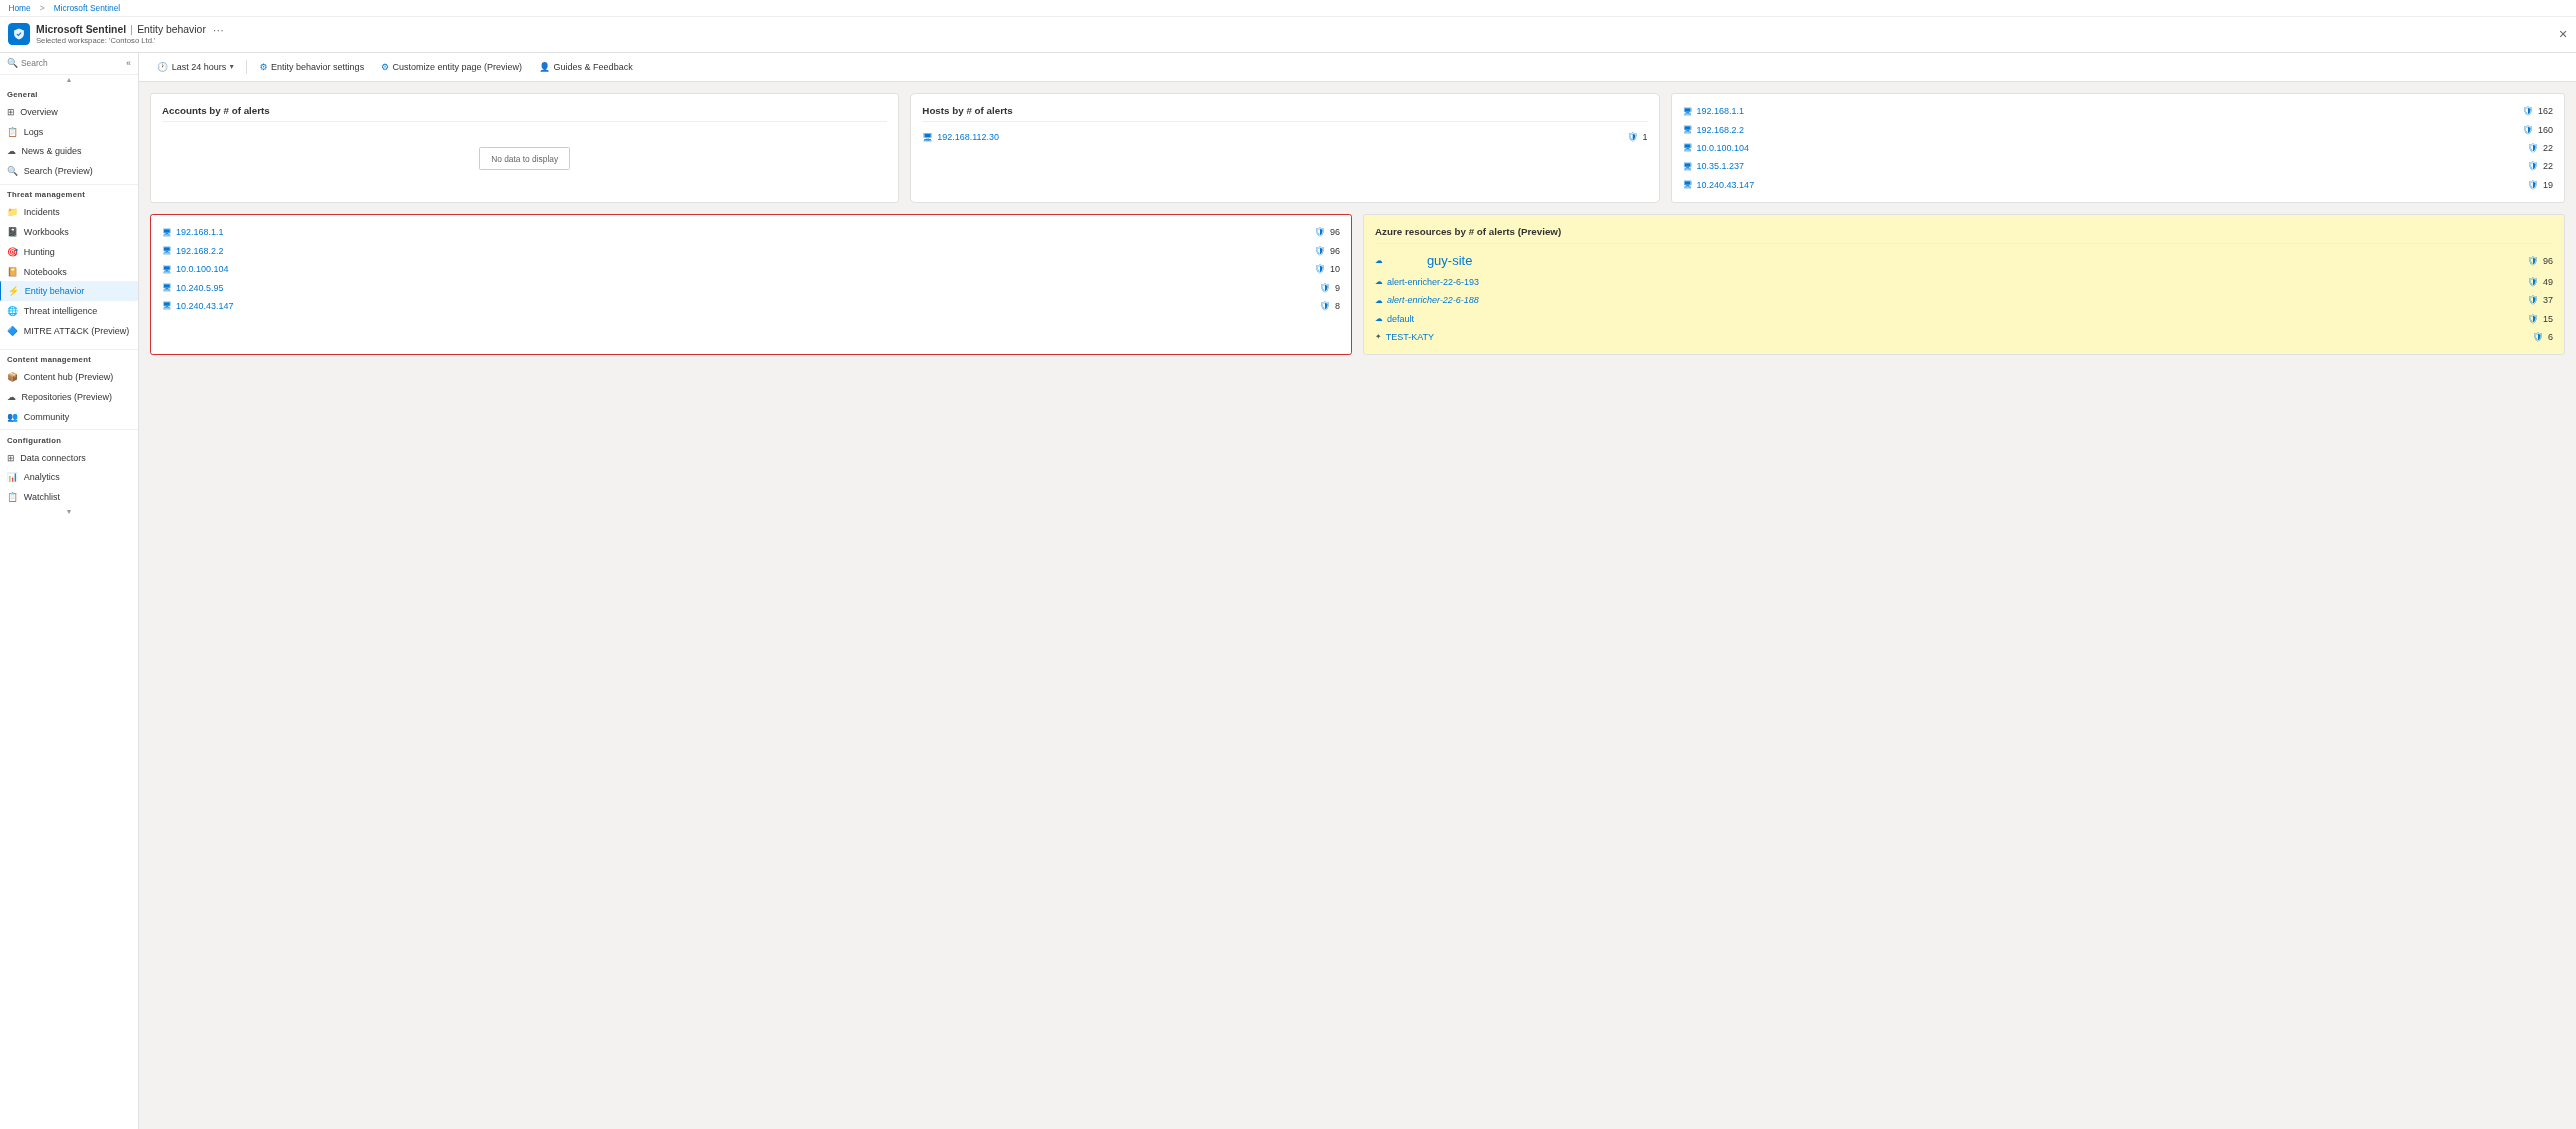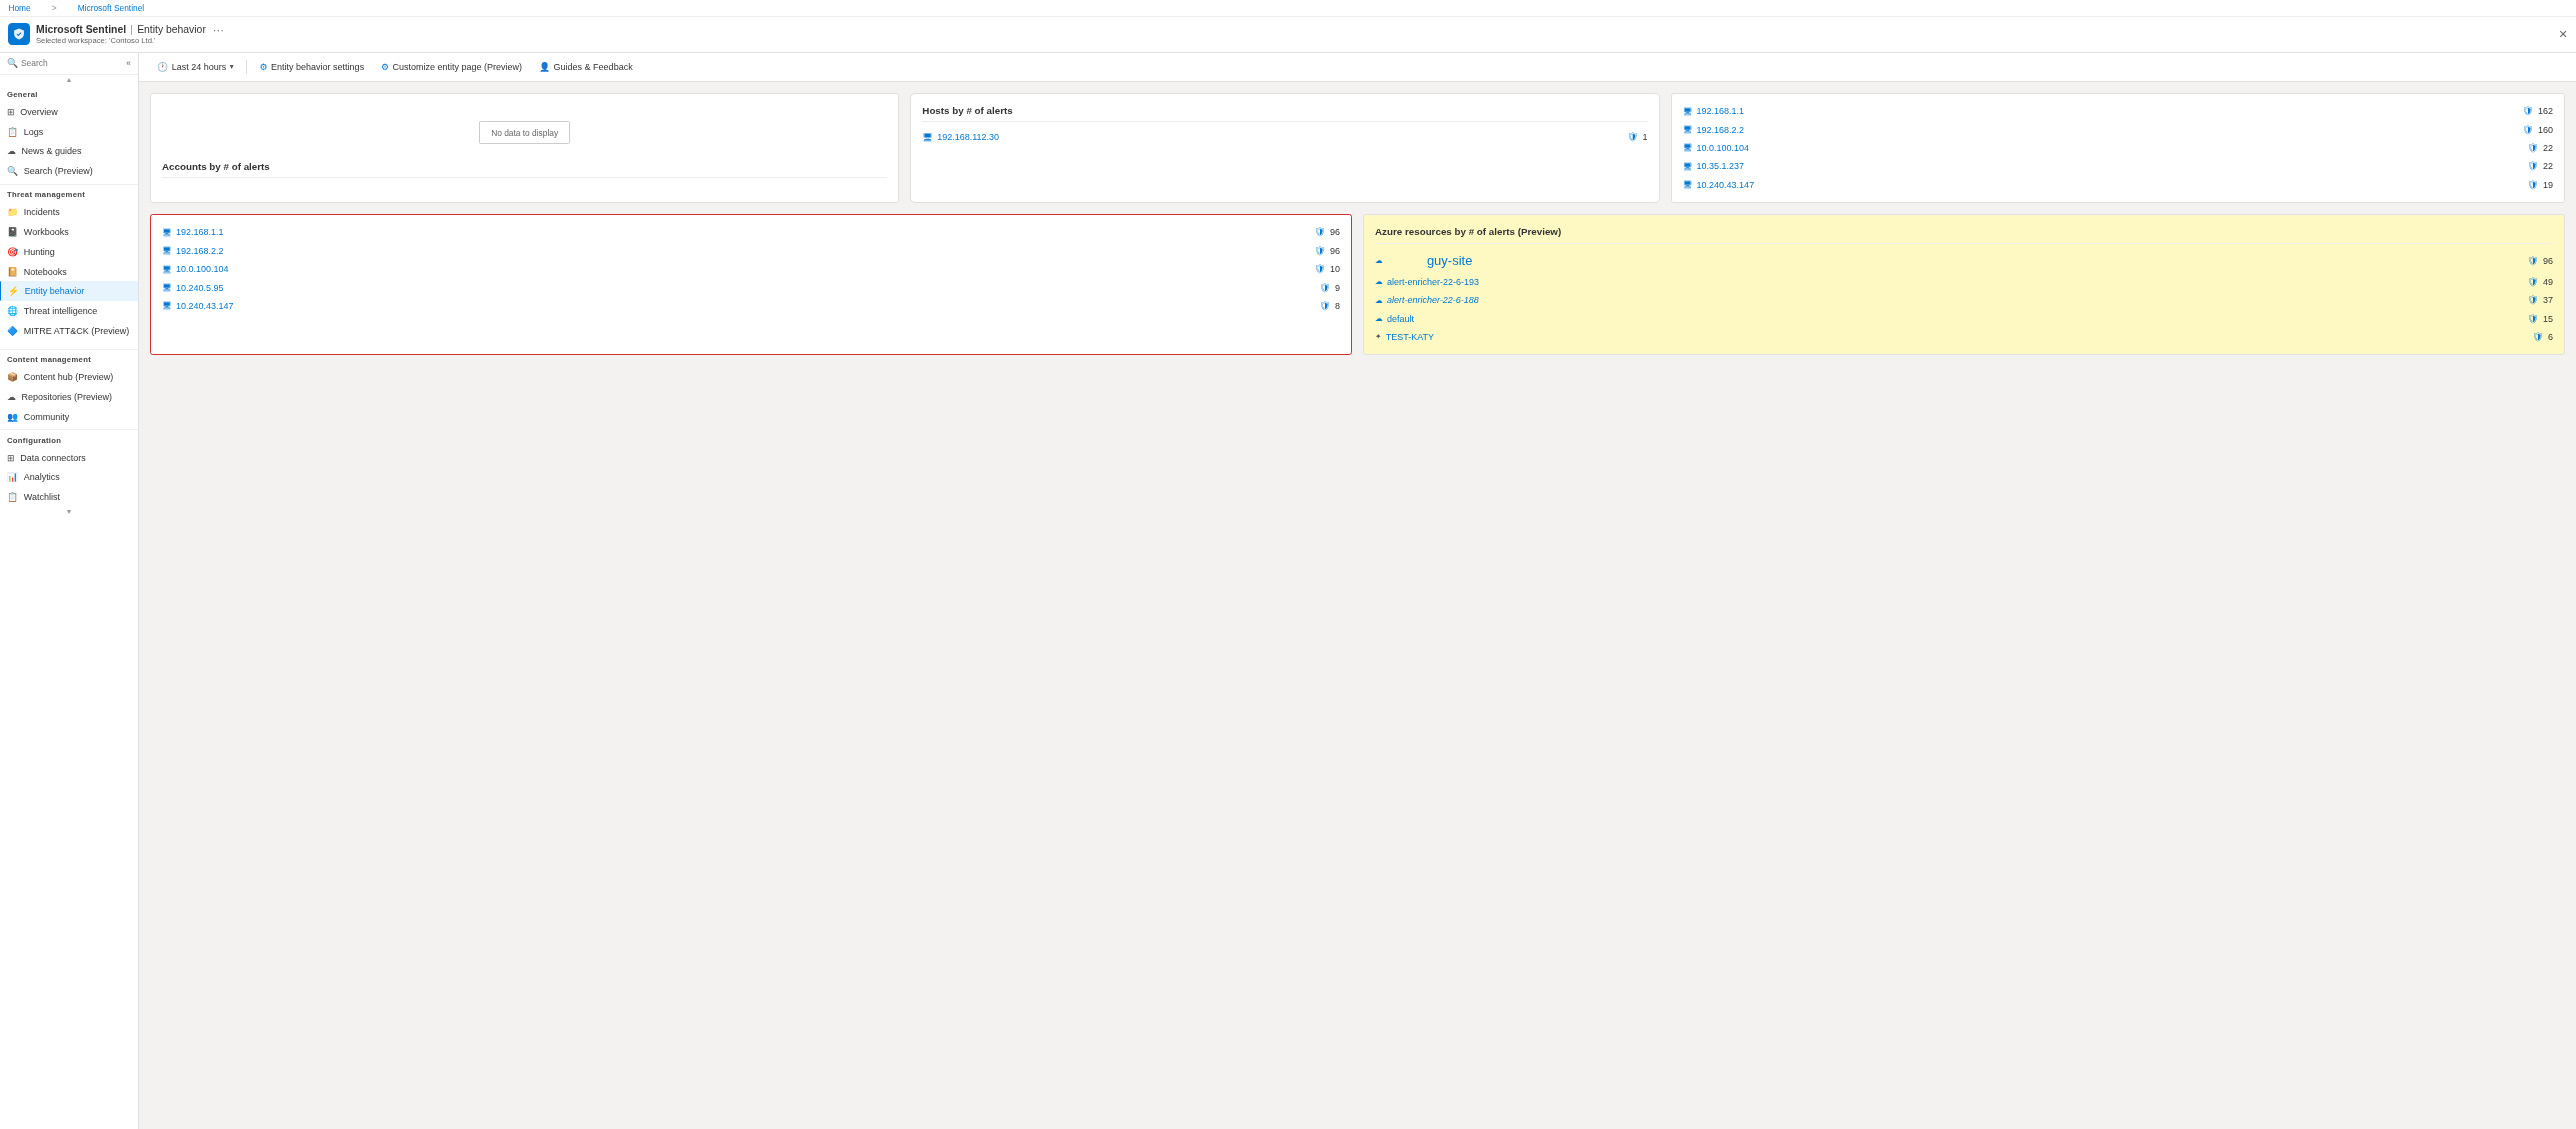--- a/index.html
+++ b/index.html
@@ -26,21 +26,21 @@
 
     .page-content::-webkit-scrollbar { width: 4.2px; }
     .page-content::-webkit-scrollbar-track { background: #f0f0f0; }
     .page-content::-webkit-scrollbar-thumb { background: #bbb; border-radius: 2.1px; }
 
     .top-title-block { display: flex; flex-direction: column; }
   </style>
 </head>
 <body>
 
-<div style="font-size:8.4px; color:#666; padding:2.8px 8.4px; background:white; display:flex; gap:21px; align-items:center; border-bottom:0.7px solid #eee;">
+<div style="font-size:8.4px; color:#666; padding:2.8px 8.4px; background:white; display:flex; gap:9px; align-items:center; border-bottom:0.7px solid #eee;">
   <a style="color:#0078d4; text-decoration:none;">Home</a>
   <span style="color:#999;">&gt;</span>
   <a style="color:#0078d4; text-decoration:none;">Microsoft Sentinel</a>
 </div>
 
 <div style="background:white; border-bottom:0.7px solid #e0e0e0; padding:4.2px 8.4px; display:flex; align-items:center; gap:5.6px; min-height:36px;">
   <div style="width:22px; height:22px; background:#0078d4; border-radius:4.2px; display:flex; align-items:center; justify-content:center; flex-shrink:0;">
     <svg width="14" height="14" viewBox="0 0 20 20" fill="white">
       <path d="M10 2 L17 5 L17 10 Q17 15 10 18 Q3 15 3 10 L3 5 Z" fill="white" opacity="0.9"></path>
       <path d="M7 10 L9 12 L13 8" stroke="#0078d4" stroke-width="1.5" fill="none"></path>
@@ -169,24 +169,24 @@
         <span style="color:#0078d4; font-size:9px;">👤</span>
         <span>Guides &amp; Feedback</span>
       </button>
     </div>
 
     <div class="page-content">
 
       <div style="display:flex; gap:11px; margin-bottom:11px;">
 
         <div style="background:white; border:0.7px solid #e0e0e0; border-radius:2.8px; flex:1; padding:11px; min-width:0;">
+          <div style="font-size:9.8px; font-weight:600; color:#333; margin-bottom:8.4px; padding-bottom:5.6px; border-bottom:0.7px solid #eee;">Accounts by # of alerts</div>
           <div style="display:flex; align-items:center; justify-content:center; height:56px;">
             <div style="border:0.7px solid #ccc; padding:5.6px 11px; font-size:8.4px; color:#666; border-radius:1.4px;">No data to display</div>
           </div>
-          <div style="font-size:9.8px; font-weight:600; color:#333; margin-bottom:8.4px; padding-bottom:5.6px; border-bottom:0.7px solid #eee;">Accounts by # of alerts</div>
         </div>
 
         <div style="background:white; border:0.7px solid #e0e0e0; border-radius:5px; flex:1; padding:11px; min-width:0;">
           <div style="font-size:9.8px; font-weight:600; color:#333; margin-bottom:8.4px; padding-bottom:5.6px; border-bottom:0.7px solid #eee;">Hosts by # of alerts</div>
           <div style="display:flex; flex-direction:column; gap:5.6px;">
             <div style="display:flex; align-items:center; justify-content:space-between; padding:1.4px 0;">
               <div style="display:flex; align-items:center; gap:4.2px;">
                 <span style="color:#0078d4; font-size:8.4px;">🖥</span>
                 <a style="color:#0078d4; text-decoration:none; font-size:9px;">192.168.112.30</a>
               </div>

